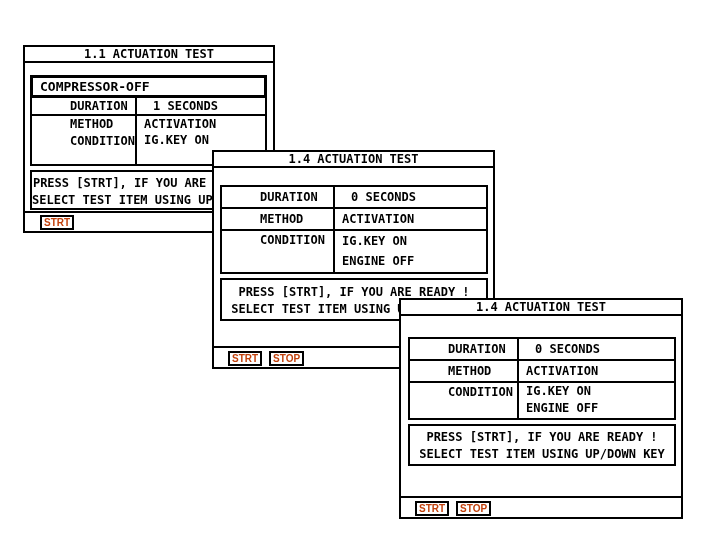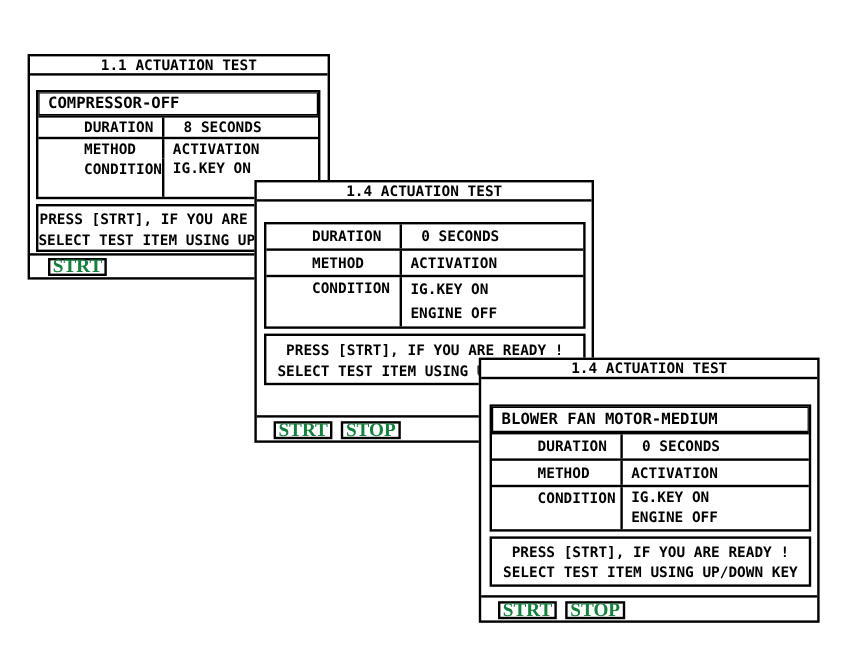--- a/index.html
+++ b/index.html
@@ -106,41 +106,41 @@
     gap: 7px;
     align-items: flex-start;
   }
   .w1 .btnbar { height: 20px; padding: 2px 0 0 15px; }
   .w2 .btnbar { height: 21px; padding: 3px 0 0 14px; }
   .w3 .btnbar { height: 21px; padding: 3px 0 0 14px; }
   .btn {
     display: inline-block;
     border: 2px solid #000000;
     background: #ffffff;
-    color: #15803d;
-    font-family: Liberation Serif, serif;
+    color: #c2410c;
+    font-family: Liberation Sans, sans-serif;
     font-weight: bold;
-    font-size: 16px;
+    font-size: 10px;
     line-height: 11px;
     height: 15px;
     padding: 0 2px;
     box-sizing: border-box;
     margin: 0;
   }
 </style>
 </head>
 <body>
 
 <div class="win w1">
   <div class="titlebar">1.1 ACTUATION TEST</div>
   <div class="table">
     <div class="testname">COMPRESSOR-OFF</div>
     <div class="row row-dur bb">
       <div class="lbl">DURATION</div>
-      <div class="val sec">8 SECONDS</div>
+      <div class="val sec">1 SECONDS</div>
     </div>
     <div class="row row-meth">
       <div class="lbl">METHOD</div>
       <div class="val">ACTIVATION</div>
     </div>
     <div class="row row-cond">
       <div class="lbl">CONDITION</div>
       <div class="val">IG.KEY ON</div>
     </div>
   </div>
@@ -178,21 +178,20 @@
   </div>
   <div class="btnbar">
     <button class="btn">STRT</button>
     <button class="btn">STOP</button>
   </div>
 </div>
 
 <div class="win w3">
   <div class="titlebar">1.4 ACTUATION TEST</div>
   <div class="table">
-    <div class="testname">BLOWER FAN MOTOR-MEDIUM</div>
     <div class="row row-dur bb">
       <div class="lbl">DURATION</div>
       <div class="val sec">0 SECONDS</div>
     </div>
     <div class="row row-meth bb">
       <div class="lbl">METHOD</div>
       <div class="val">ACTIVATION</div>
     </div>
     <div class="row row-cond">
       <div class="lbl">CONDITION</div>

